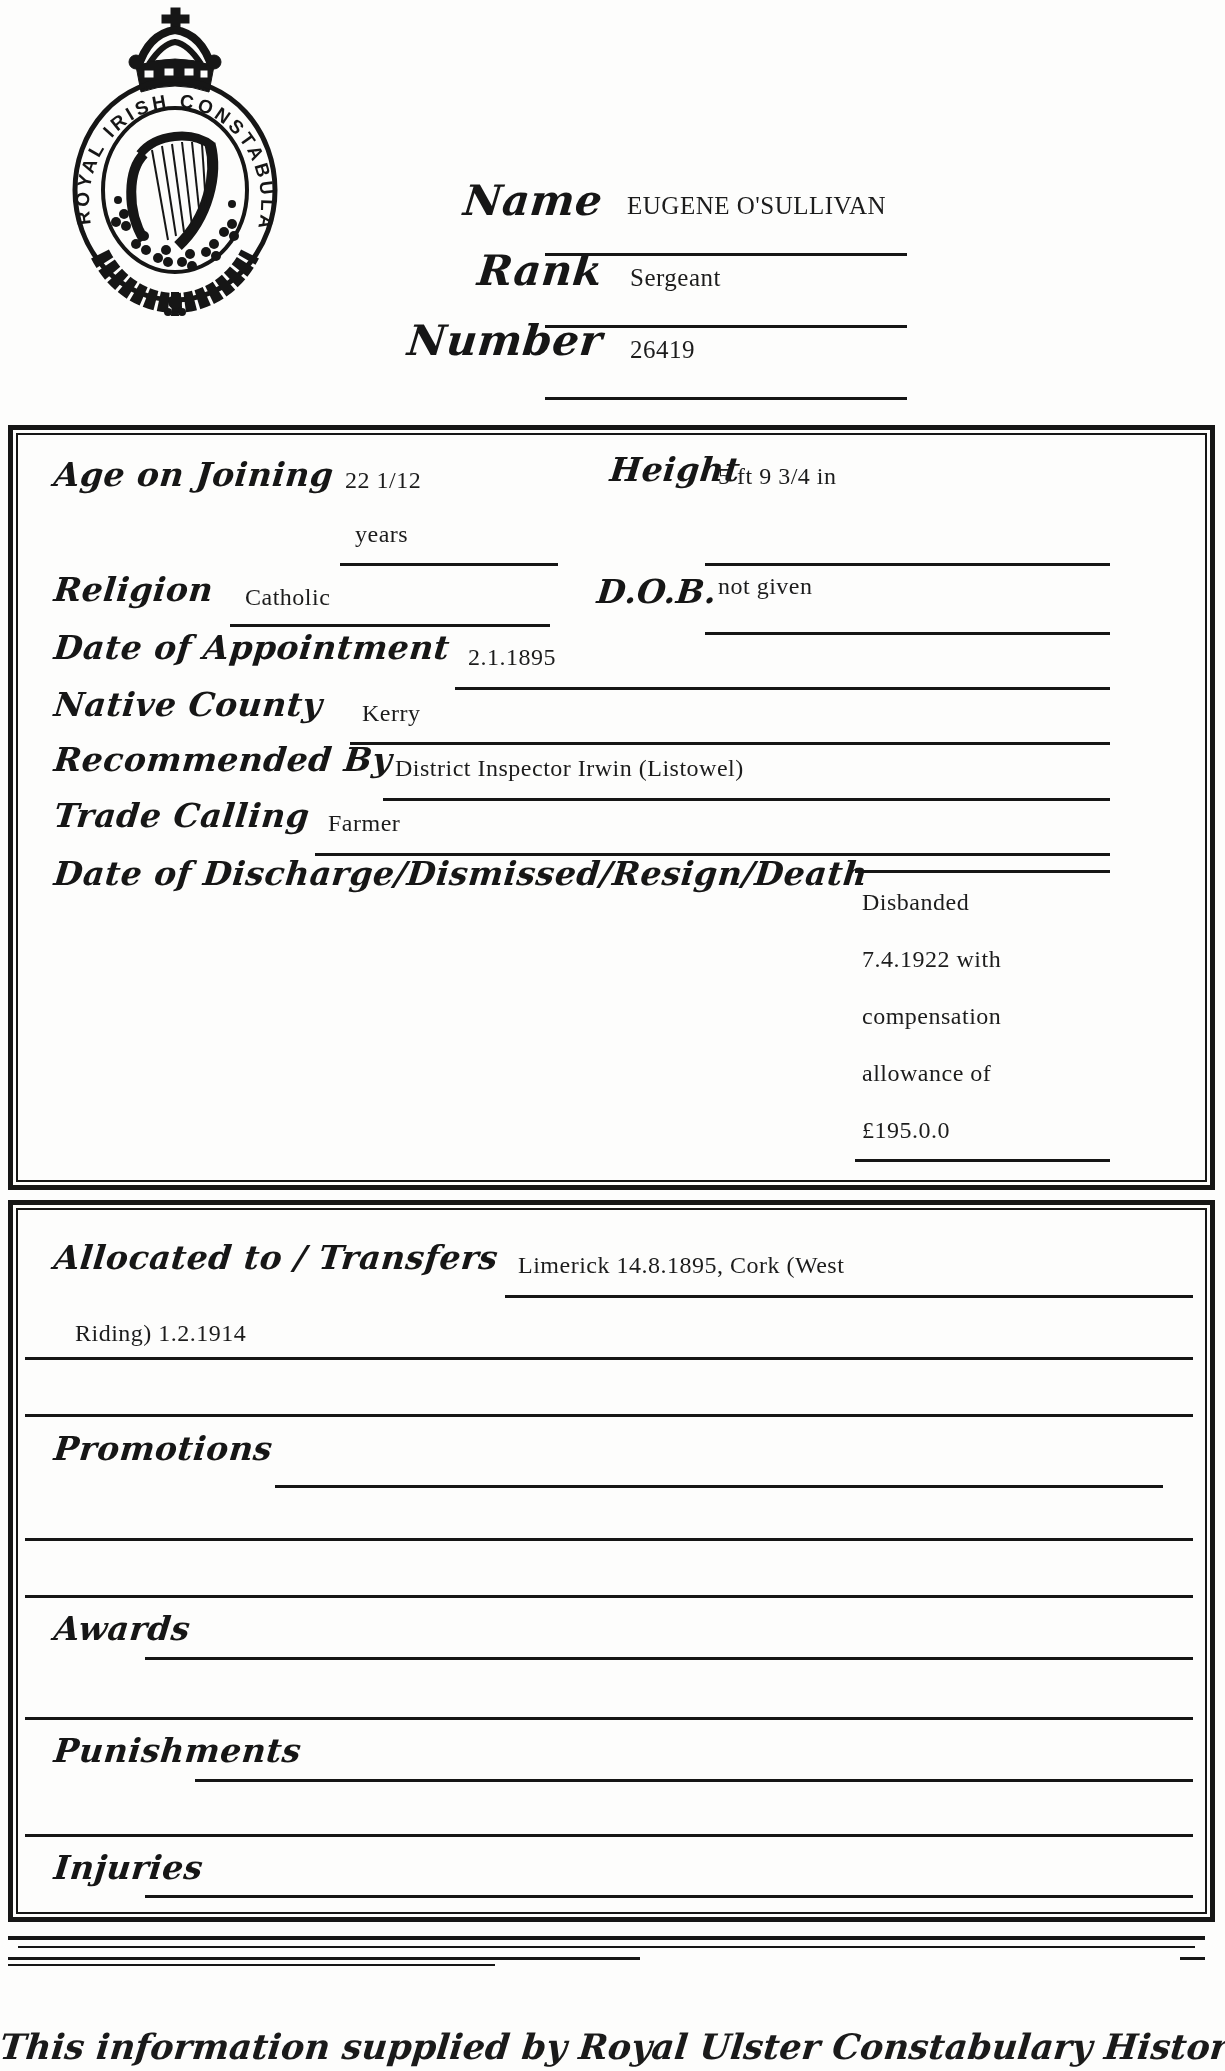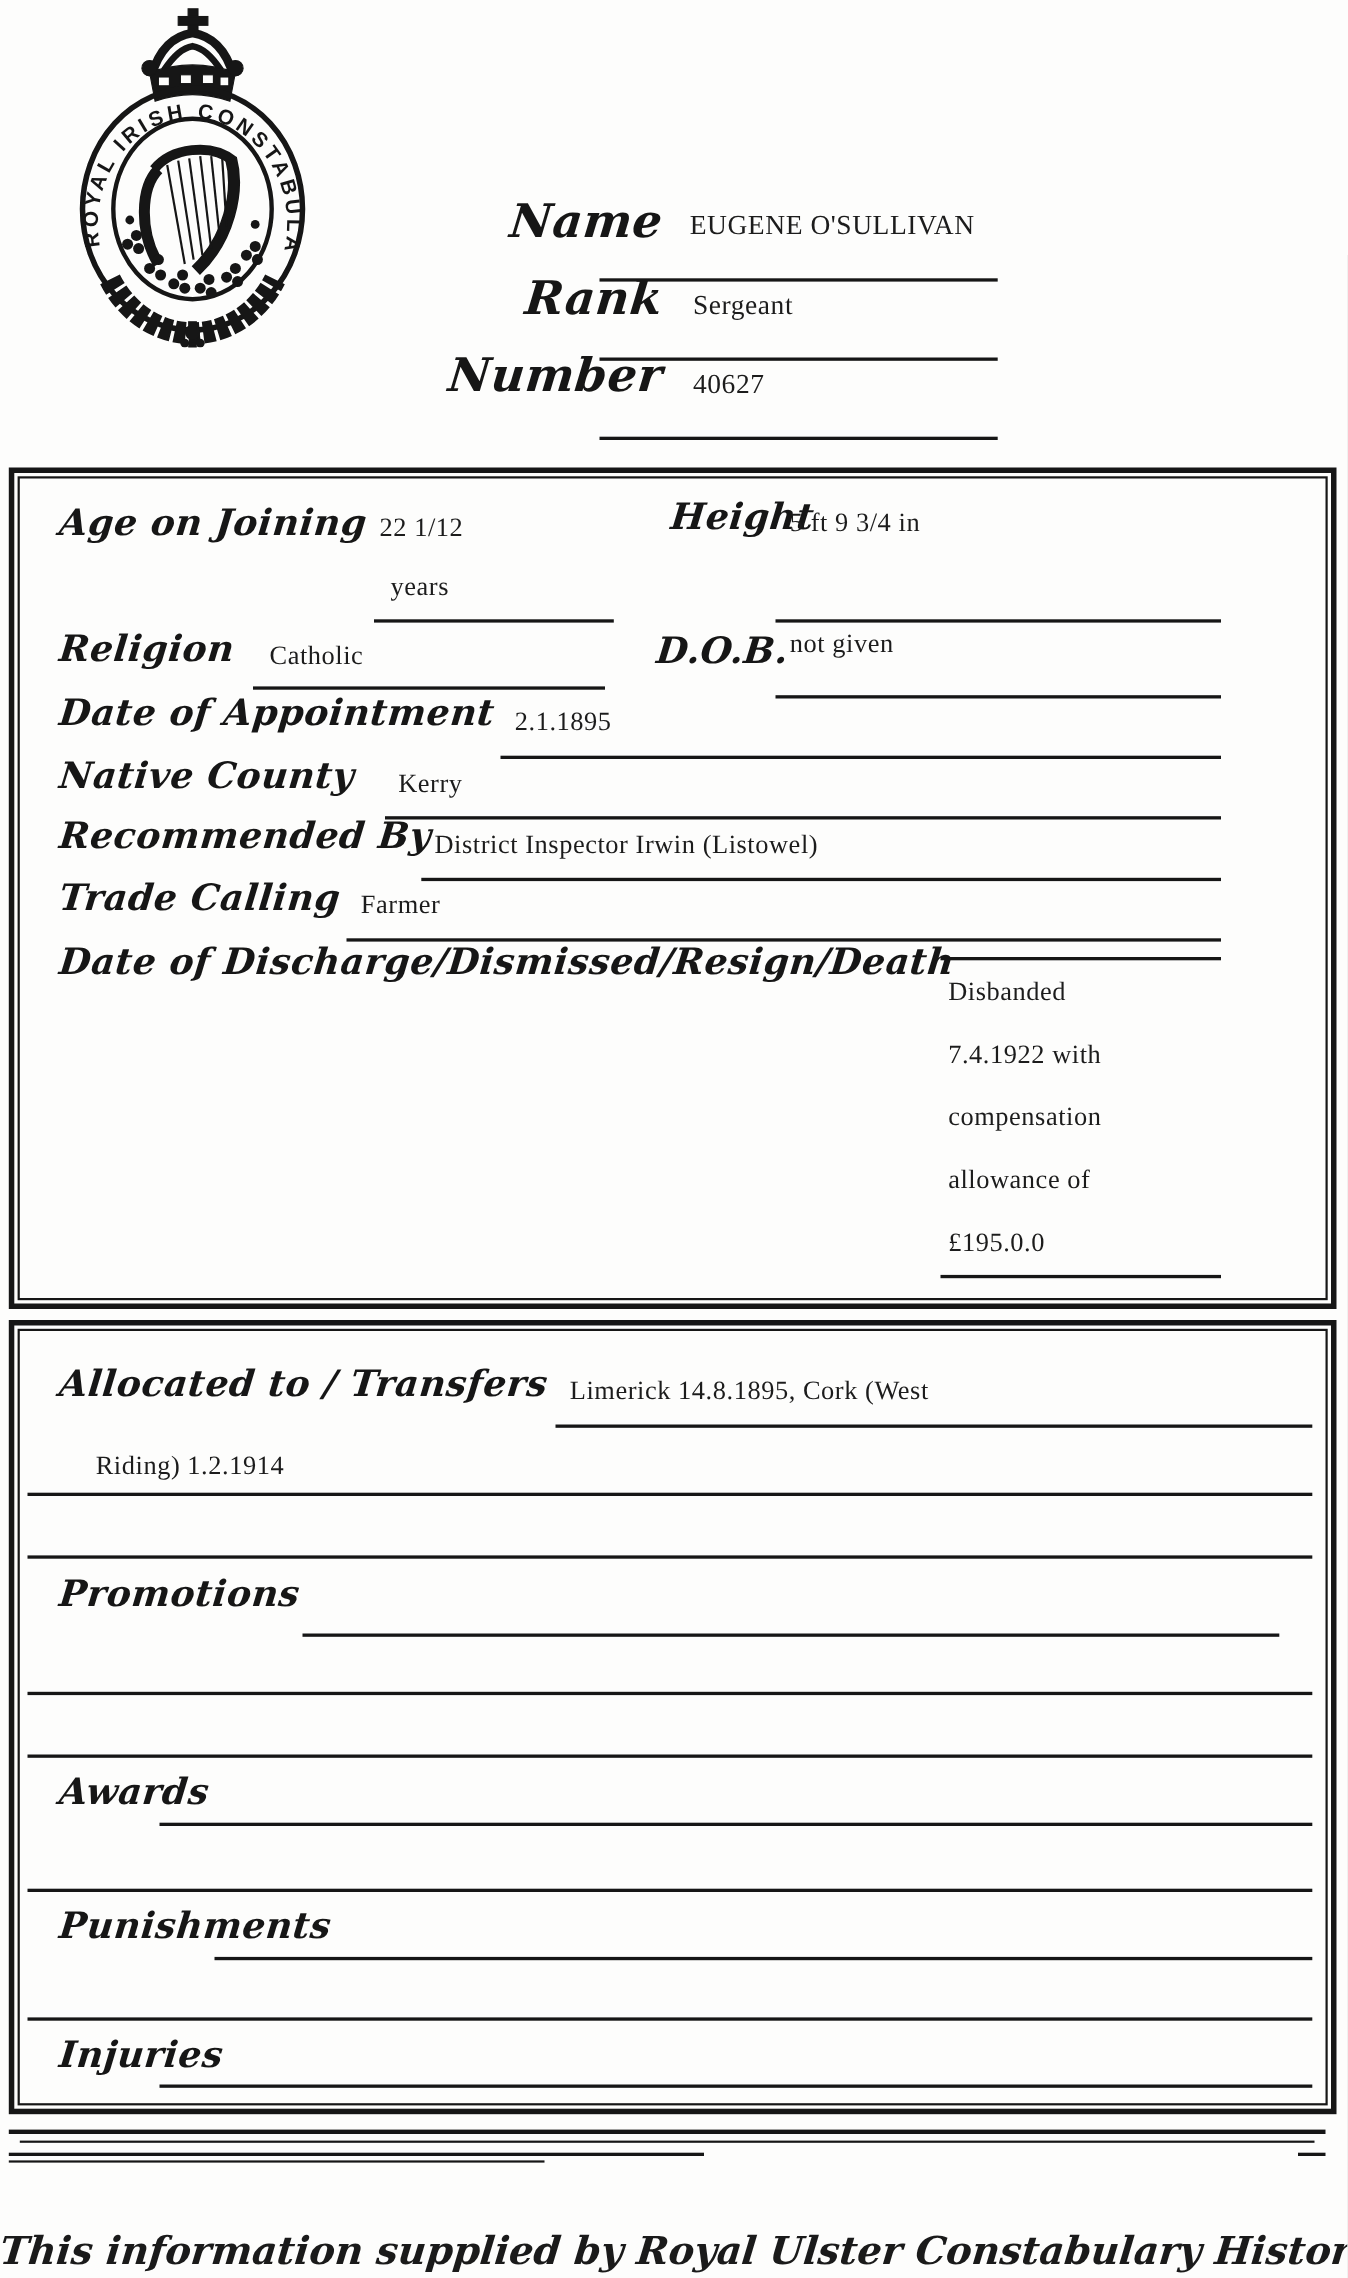--- a/index.html
+++ b/index.html
@@ -114,21 +114,21 @@
 
   <div class="abs script hlabel" style="left:380px;top:178px;width:220px;text-align:right;">Name</div>
   <div class="abs val hval" style="left:627px;top:186px;">EUGENE O'SULLIVAN</div>
   <div class="abs rule" style="left:545px;top:253px;width:362px;height:3px;"></div>
 
   <div class="abs script hlabel" style="left:380px;top:248px;width:220px;text-align:right;">Rank</div>
   <div class="abs val hval" style="left:630px;top:258px;">Sergeant</div>
   <div class="abs rule" style="left:545px;top:325px;width:362px;height:3px;"></div>
 
   <div class="abs script hlabel" style="left:380px;top:318px;width:220px;text-align:right;">Number</div>
-  <div class="abs val hval" style="left:630px;top:330px;">40627</div>
+  <div class="abs val hval" style="left:630px;top:330px;">26419</div>
   <div class="abs rule" style="left:545px;top:397px;width:362px;height:3px;"></div>
 
   <div class="dbox" style="left:8px;top:425px;width:1197px;height:755px;">
     <div class="dbox-inner"></div>
 
     <div class="abs script blabel" style="left:39px;top:25px;">Age on Joining</div>
     <div class="abs val bval" style="left:332px;top:30px;">22 1/12</div>
     <div class="abs script blabel" style="left:595px;top:20px;">Height</div>
     <div class="abs val bval" style="left:705px;top:26px;">5 ft 9 3/4 in</div>
 
@@ -169,21 +169,21 @@
     <div class="abs val bval" style="left:849px;top:680px;">£195.0.0</div>
     <div class="abs rule" style="left:842px;top:729px;width:255px;height:3px;"></div>
   </div>
 
   <div class="dbox" style="left:8px;top:1200px;width:1197px;height:712px;">
     <div class="dbox-inner"></div>
 
     <div class="abs script blabel" style="left:39px;top:33px;">Allocated to / Transfers</div>
     <div class="abs val bval" style="left:505px;top:40px;">Limerick 14.8.1895, Cork (West</div>
     <div class="abs rule" style="left:492px;top:90px;width:688px;height:3px;"></div>
-    <div class="abs val bval" style="left:62px;top:108px;margin-left:12px;">Riding) 1.2.1914</div>
+    <div class="abs val bval" style="left:62px;top:108px;">Riding) 1.2.1914</div>
     <div class="abs rule" style="left:12px;top:152px;width:1168px;height:3px;"></div>
     <div class="abs rule" style="left:12px;top:209px;width:1168px;height:3px;"></div>
 
     <div class="abs script blabel" style="left:39px;top:224px;">Promotions</div>
     <div class="abs rule" style="left:262px;top:280px;width:888px;height:3px;"></div>
     <div class="abs rule" style="left:12px;top:333px;width:1168px;height:3px;"></div>
     <div class="abs rule" style="left:12px;top:390px;width:1168px;height:3px;"></div>
 
     <div class="abs script blabel" style="left:39px;top:404px;">Awards</div>
     <div class="abs rule" style="left:132px;top:452px;width:1048px;height:3px;"></div>

